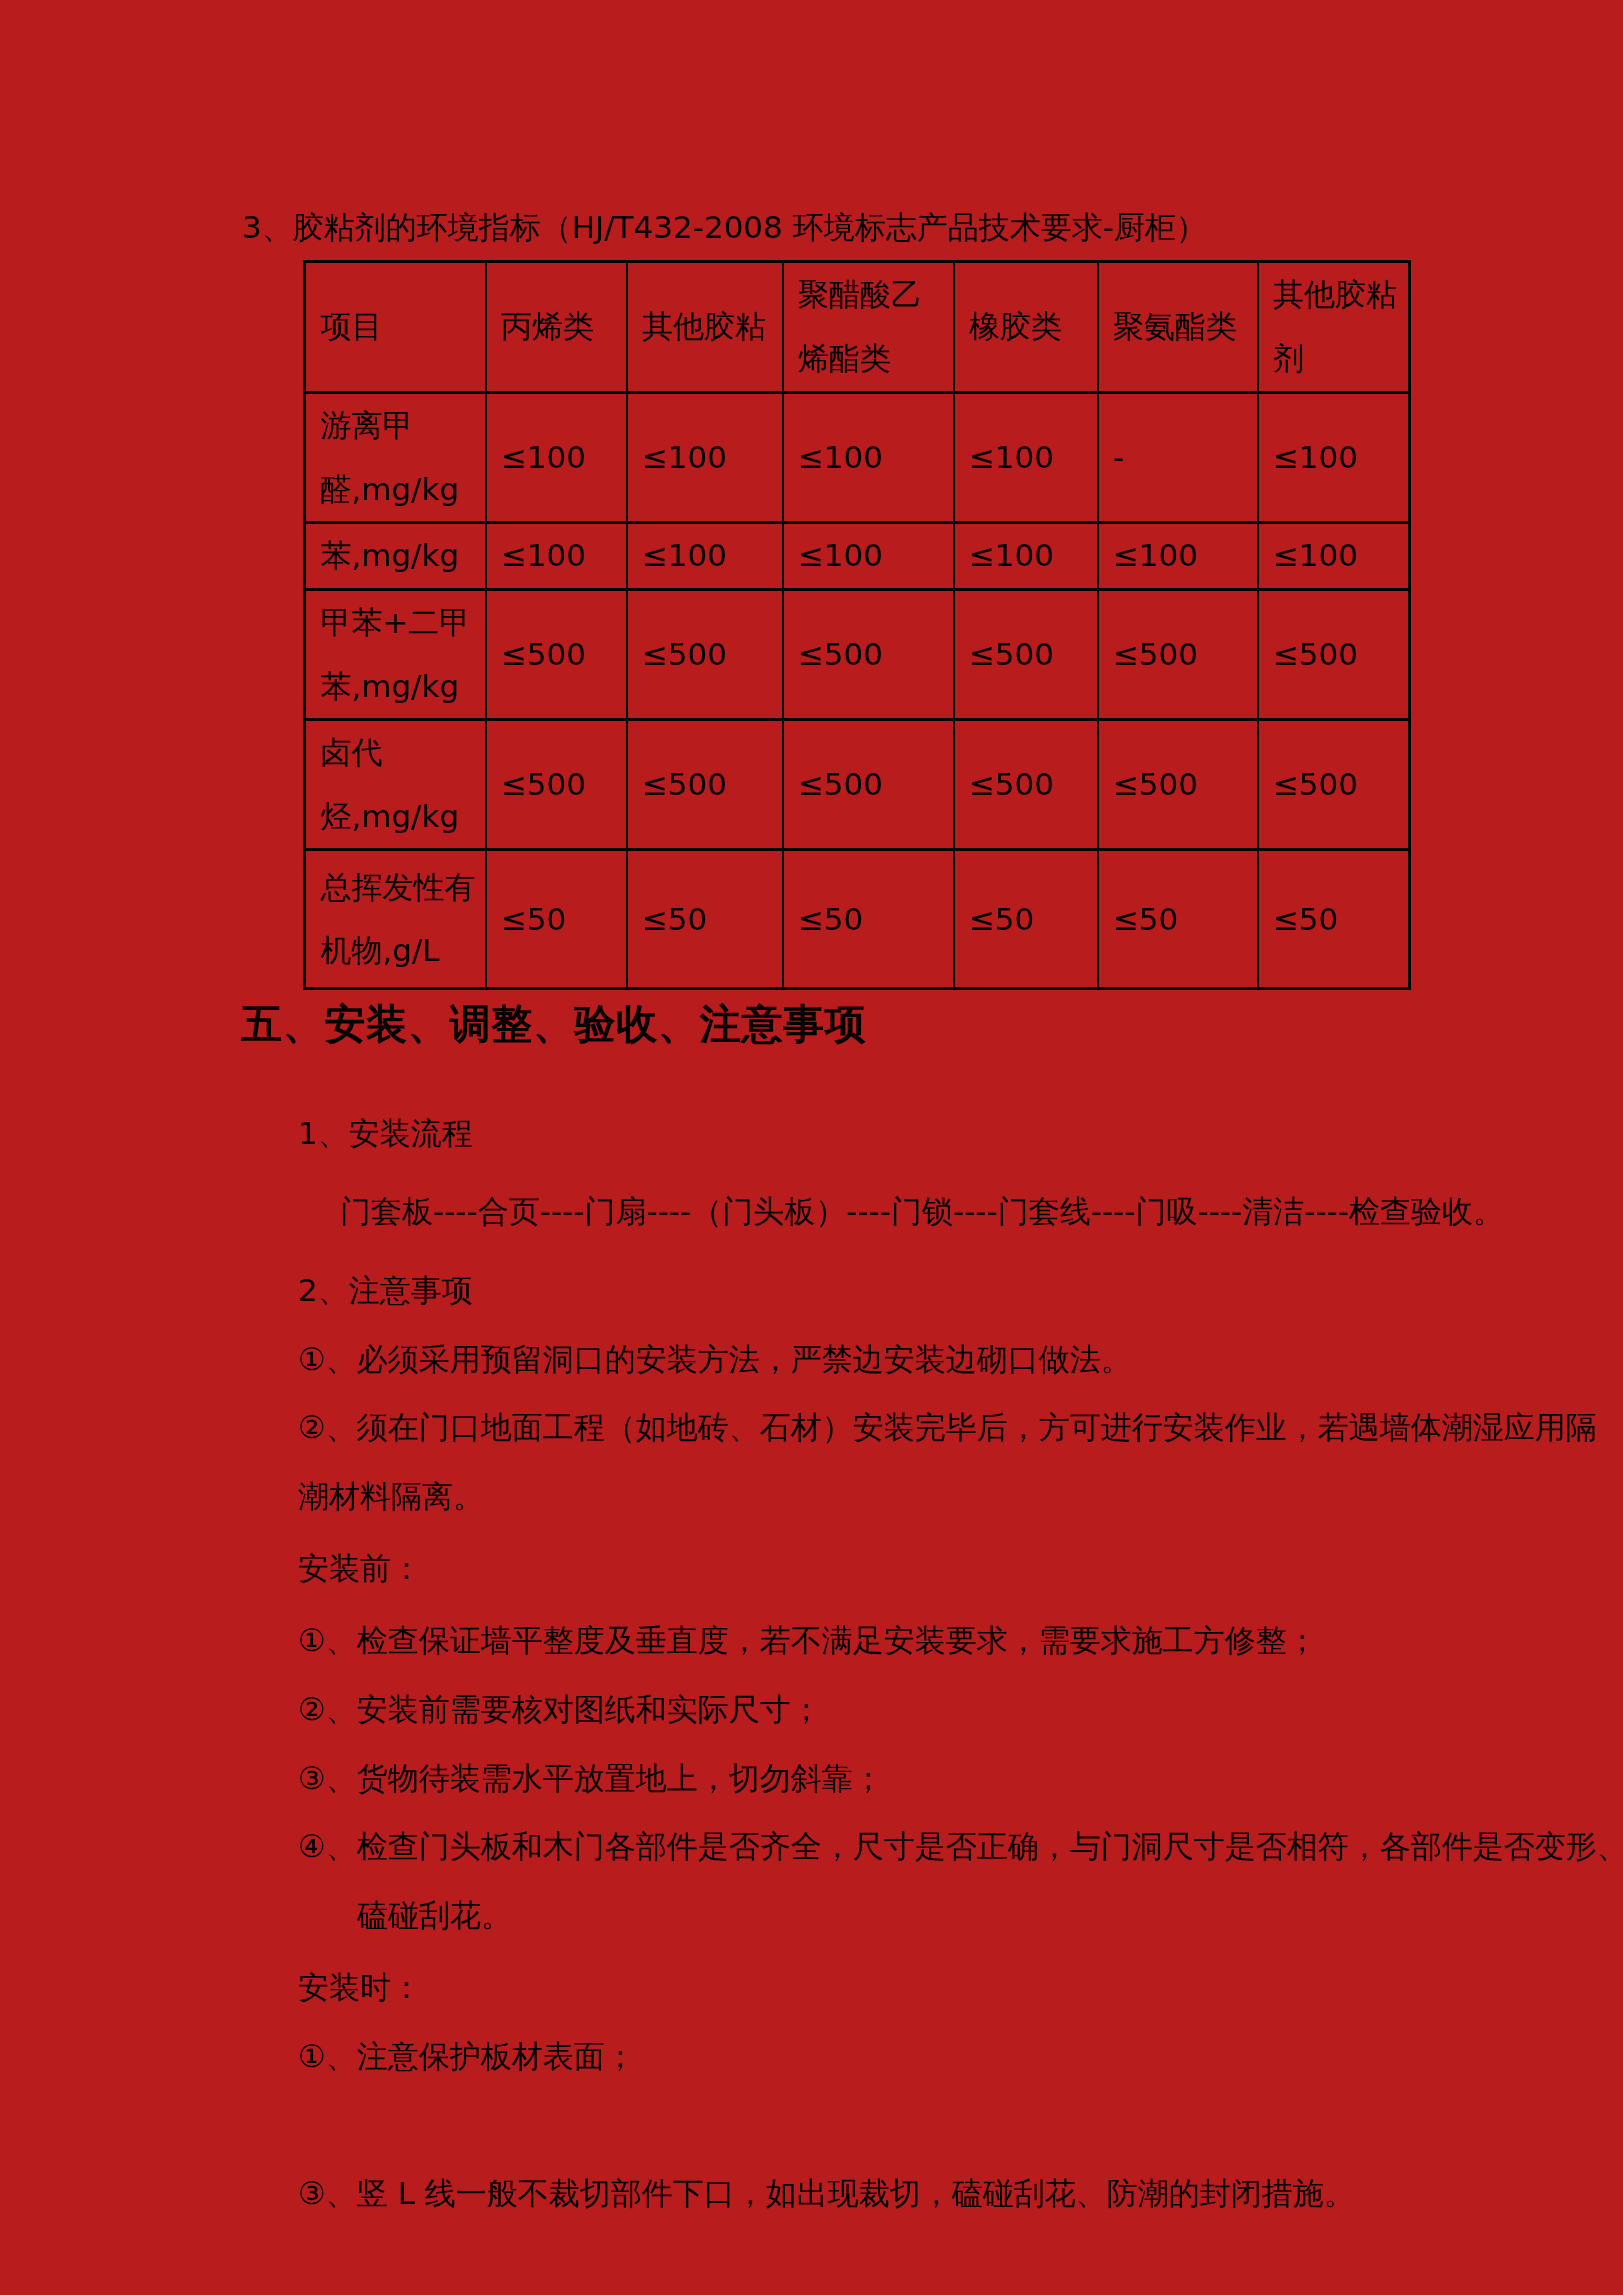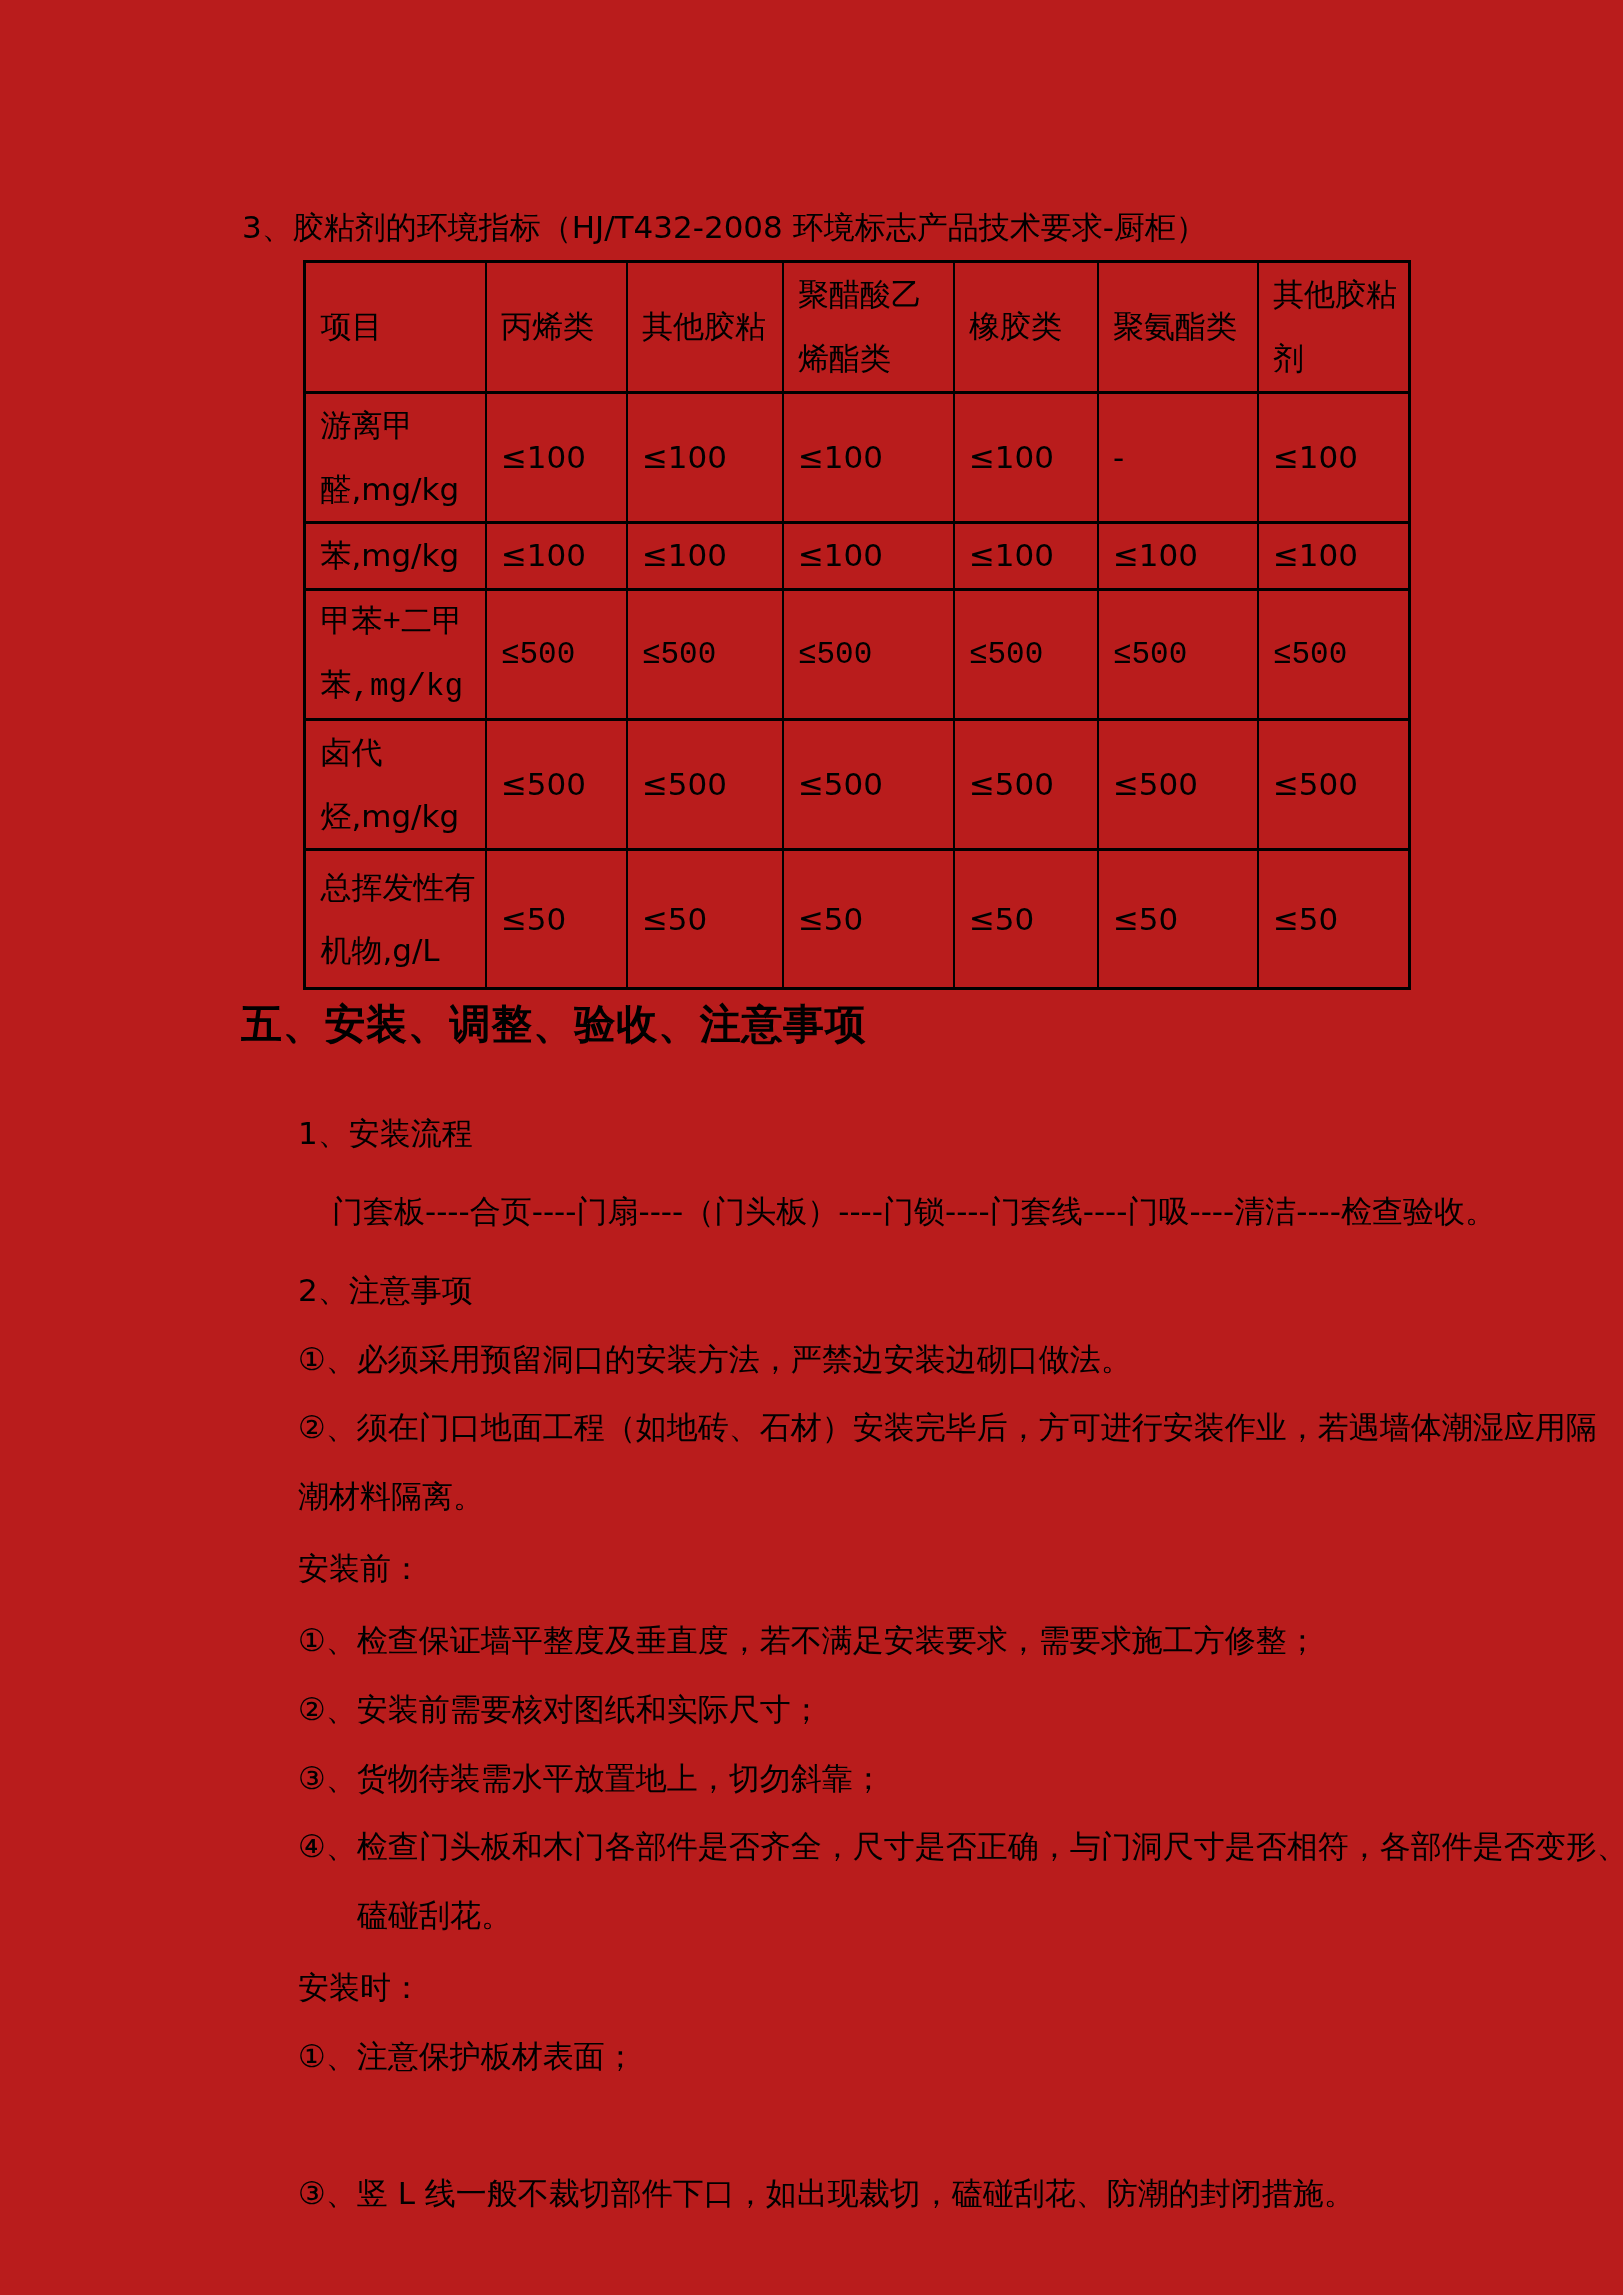--- a/index.html
+++ b/index.html
@@ -43,21 +43,21 @@
     text-align: left;
     vertical-align: middle;
     padding: 0 5.2px 0 14.4px;
     line-height: 2.05;
     white-space: pre-line;
     overflow: hidden;
   }
   tr.h-head { height: 131px; }
   tr.h-r0 { height: 130px; }
   tr.h-r1 { height: 67px; }
-  tr.h-r2 { height: 130px; font-family: Liberation Mono, monospace; }
+  tr.h-r2 { height: 130px; }
   tr.h-r3 { height: 128px; }
   tr.h-r4 { height: 139px; }
   .sec-heading {
     position: absolute;
     left: 241px;
     top: 1000px;
     font-size: 41px;
     font-weight: bold;
     line-height: 1.2;
     white-space: nowrap;
@@ -150,21 +150,21 @@
         <td>≤50</td>
         <td>≤50</td>
         <td>≤50</td>
       </tr>
     </tbody>
   </table>
 
   <div class="sec-heading">五、安装、调整、验收、注意事项</div>
 
   <p class="bodyline" style="left:298px; top:1083px;">1、安装流程</p>
-  <p class="bodyline" style="left:332px; top:1161px;">门套板----合页----门扇----（门头板）----门锁----门套线----门吸----清洁----检查验收。</p>
+  <p class="bodyline" style="left:340px; top:1161px;">门套板----合页----门扇----（门头板）----门锁----门套线----门吸----清洁----检查验收。</p>
   <p class="bodyline" style="left:298px; top:1240px;">2、注意事项</p>
   <p class="bodyline" style="left:298px; top:1309px;">①、必须采用预留洞口的安装方法，严禁边安装边砌口做法。</p>
   <p class="bodyline" style="left:298px; top:1377px;">②、须在门口地面工程（如地砖、石材）安装完毕后，方可进行安装作业，若遇墙体潮湿应用隔</p>
   <p class="bodyline" style="left:298px; top:1446px;">潮材料隔离。</p>
   <p class="bodyline bold" style="left:298px; top:1518px;">安装前：</p>
   <p class="bodyline" style="left:298px; top:1590px;">①、检查保证墙平整度及垂直度，若不满足安装要求，需要求施工方修整；</p>
   <p class="bodyline" style="left:298px; top:1728px;">③、货物待装需水平放置地上，切勿斜靠；</p>
   <p class="bodyline" style="left:298px; top:1659px;">②、安装前需要核对图纸和实际尺寸；</p>
   <p class="bodyline" style="left:298px; top:1796px;">④、检查门头板和木门各部件是否齐全，尺寸是否正确，与门洞尺寸是否相符，各部件是否变形、</p>
   <p class="bodyline" style="left:357px; top:1865px;">磕碰刮花。</p>

